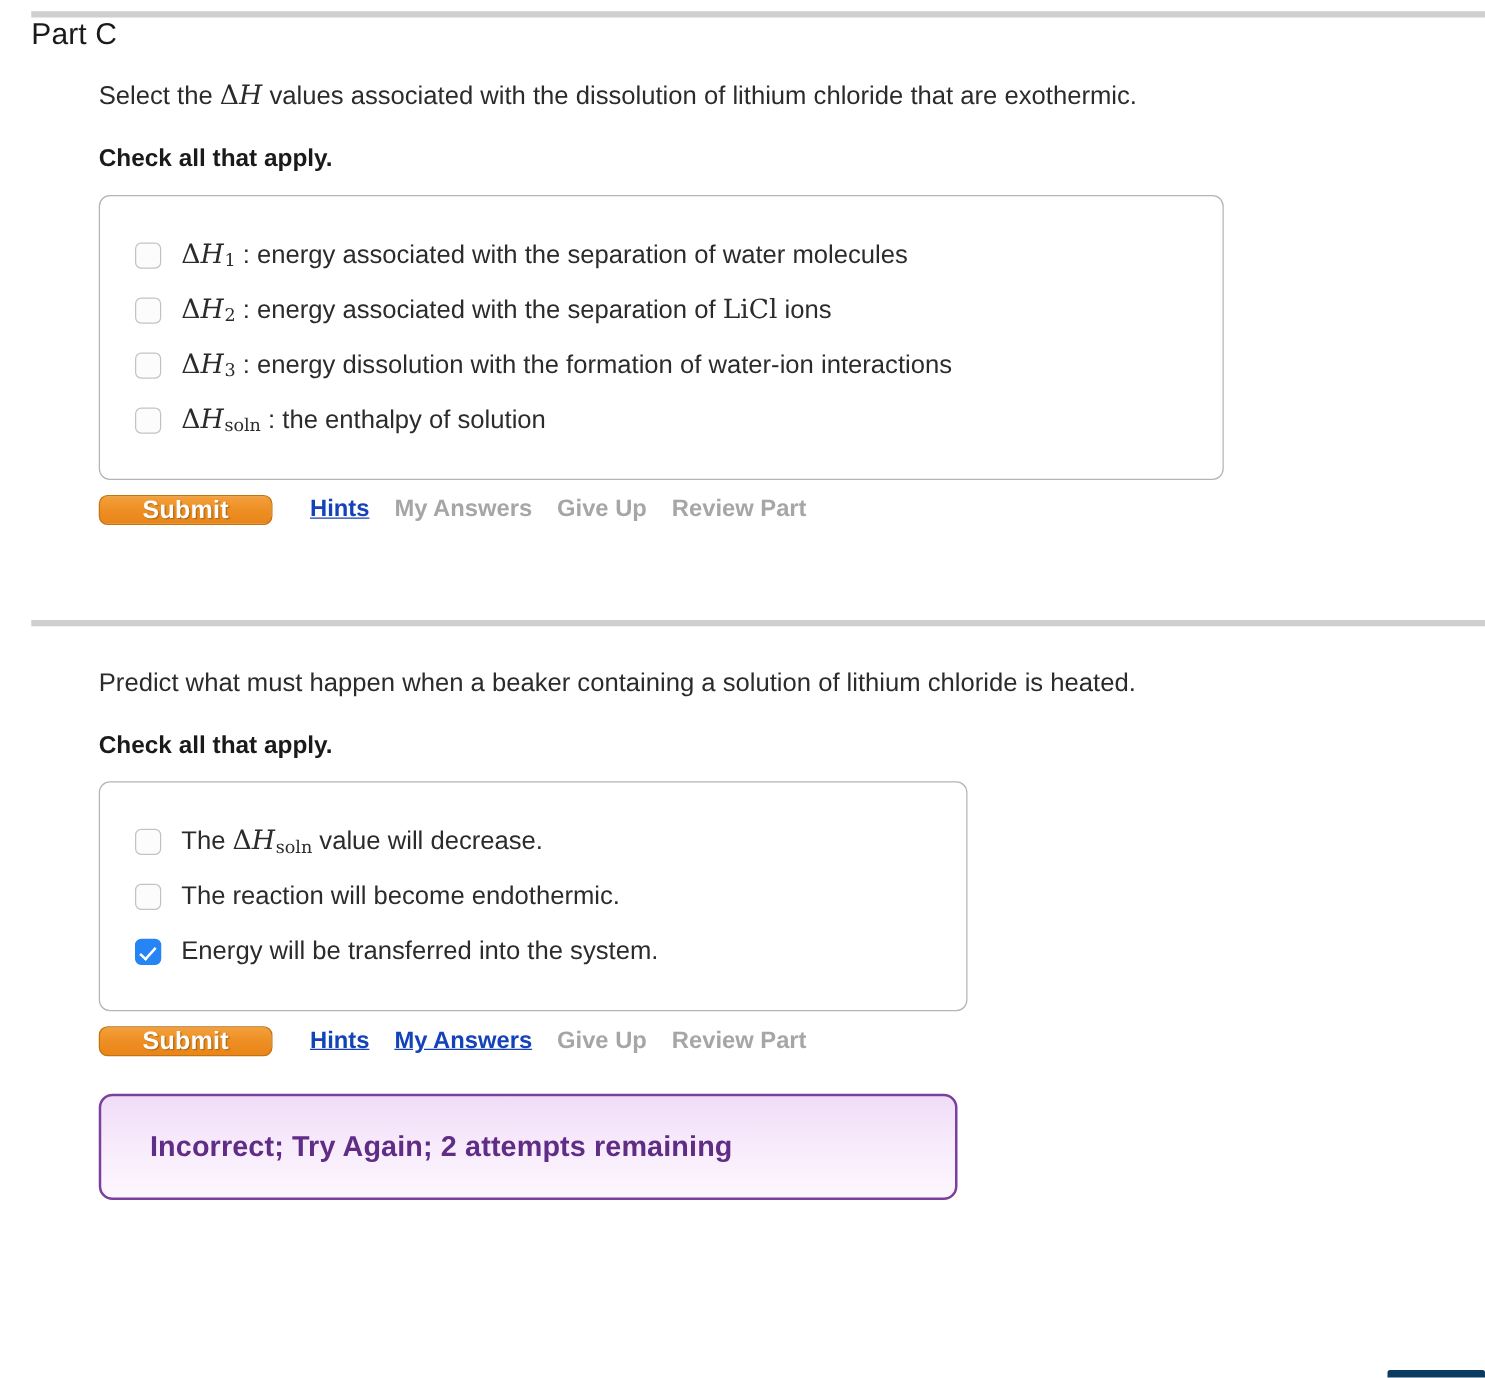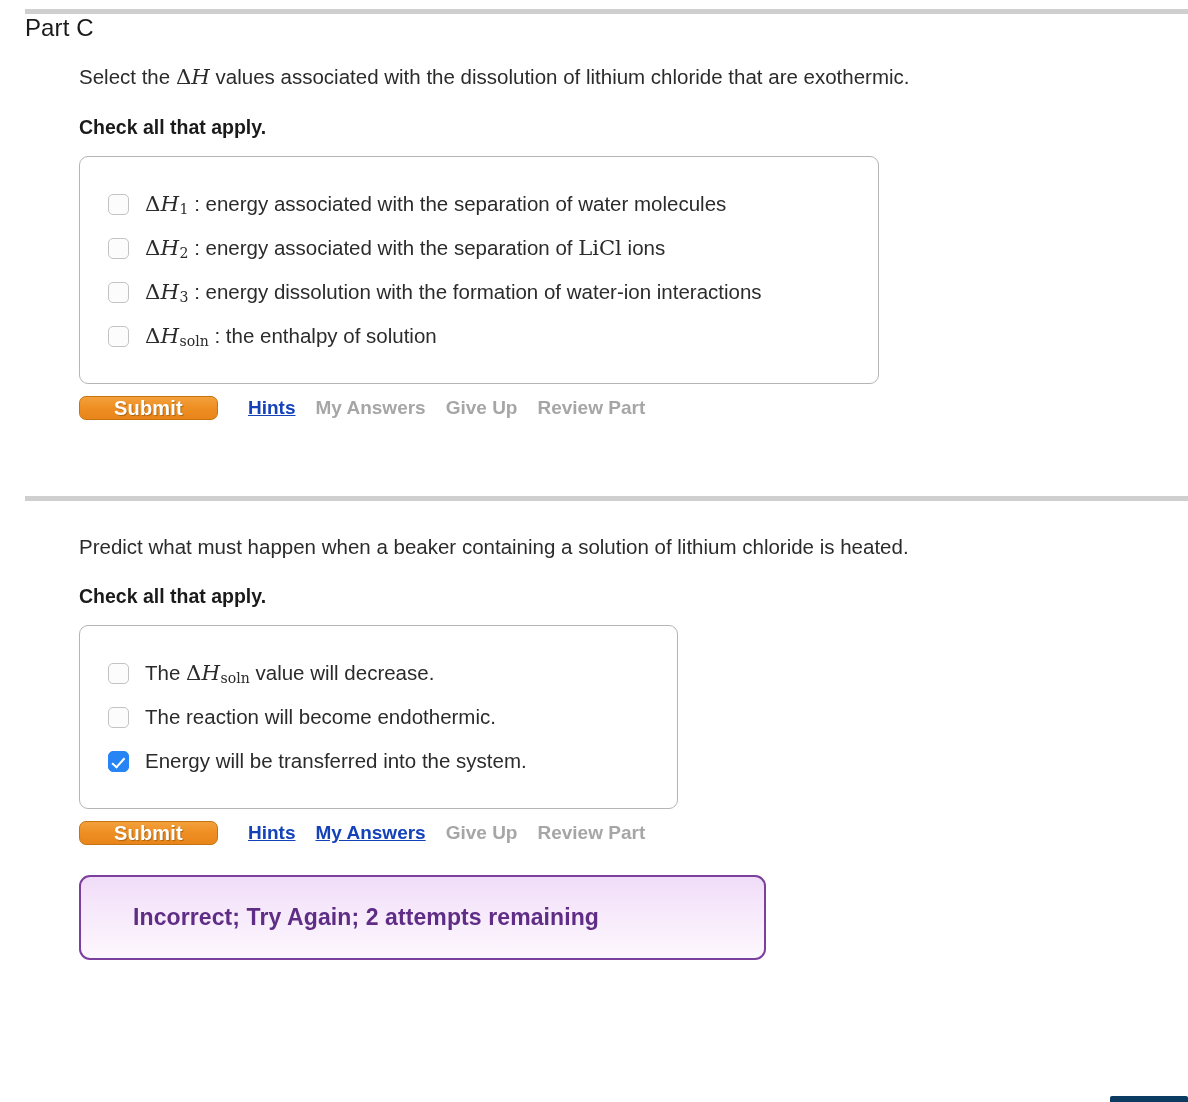--- a/index.html
+++ b/index.html
@@ -94,22 +94,22 @@
 
   
   .answer-box {
     border: 1.6px solid #b5b5b5;
     border-radius: 9px;
     background: #ffffff;
     box-sizing: border-box;
     margin-top: 17px;
     padding: 26px 20px 24px 28px;
   }
-  .answer-box.c-box { width: 800px; }
-  .answer-box.d-box { width: 599px; }
+  .answer-box.c-box { width: 900px; }
+  .answer-box.d-box { width: 695px; }
 
   .option-row {
     display: flex;
     align-items: center;
     height: 44px;
   }
   .option-row + .option-row { margin-top: 0px; }
 
   .cb {
     width: 21px;
@@ -199,21 +199,21 @@
   .feedback {
     margin-top: 30px;
     width: 687px;
     height: 85px;
     box-sizing: border-box;
     border: 2.2px solid #7b3f9d;
     border-radius: 11px;
     background: linear-gradient(to bottom, #f0dcf8 0%, #f7eafb 45%, #fdf7fe 100%);
     display: flex;
     align-items: center;
-    padding-left: 52px;
+    padding-left: 39px;
   }
   .feedback-text {
     font-size: 23px;
     font-weight: bold;
     color: #5f2d86;
     letter-spacing: 0.1px;
   }
 
   
   .bottom-bar {

